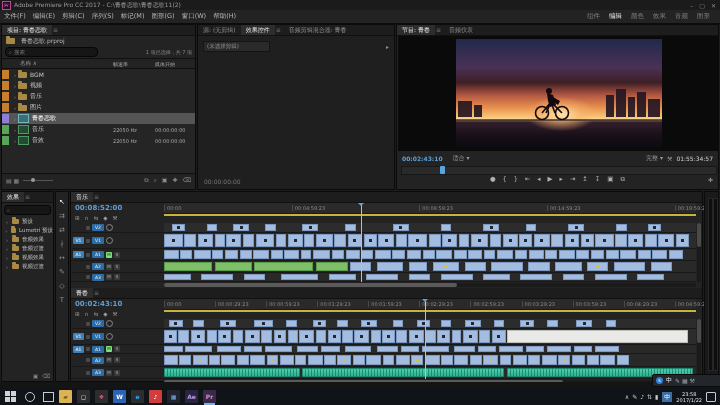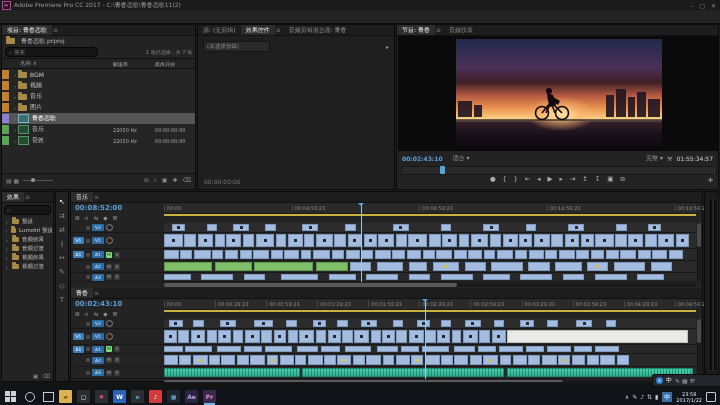--- a/index.html
+++ b/index.html
@@ -139,20 +139,38 @@
     <span id="appicon">Pr</span>
     <span>Adobe Premiere Pro CC 2017 - C:\青春恋歌\青春恋歌11(2)</span>
     <span id="winbtns">
       <span>–</span>
       <span>▢</span>
       <span>✕</span>
     </span>
   </div>
 
   <div id="menubar" class="abs">
+    <span id="menuitems">
+        <span>文件(F)</span>
+        <span>编辑(E)</span>
+        <span>剪辑(C)</span>
+        <span>序列(S)</span>
+        <span>标记(M)</span>
+        <span>图形(G)</span>
+        <span>窗口(W)</span>
+        <span>帮助(H)</span>
+      </span>
+    <span id="workspaces">
+        <span>组件</span>
+        <span class="active">编辑</span>
+        <span>颜色</span>
+        <span>效果</span>
+        <span>音频</span>
+        <span>图形</span>
+      </span>
   </div>
 
   <div id="project" class="abs panel">
     <div class="tabrow">
       <span class="tab active">项目: 青春恋歌</span>
       <span class="tabgrip">≡</span>
     </div>
     <div id="proj-breadcrumb">
       <span class="fico"></span>
       <span>青春恋歌.prproj</span>

